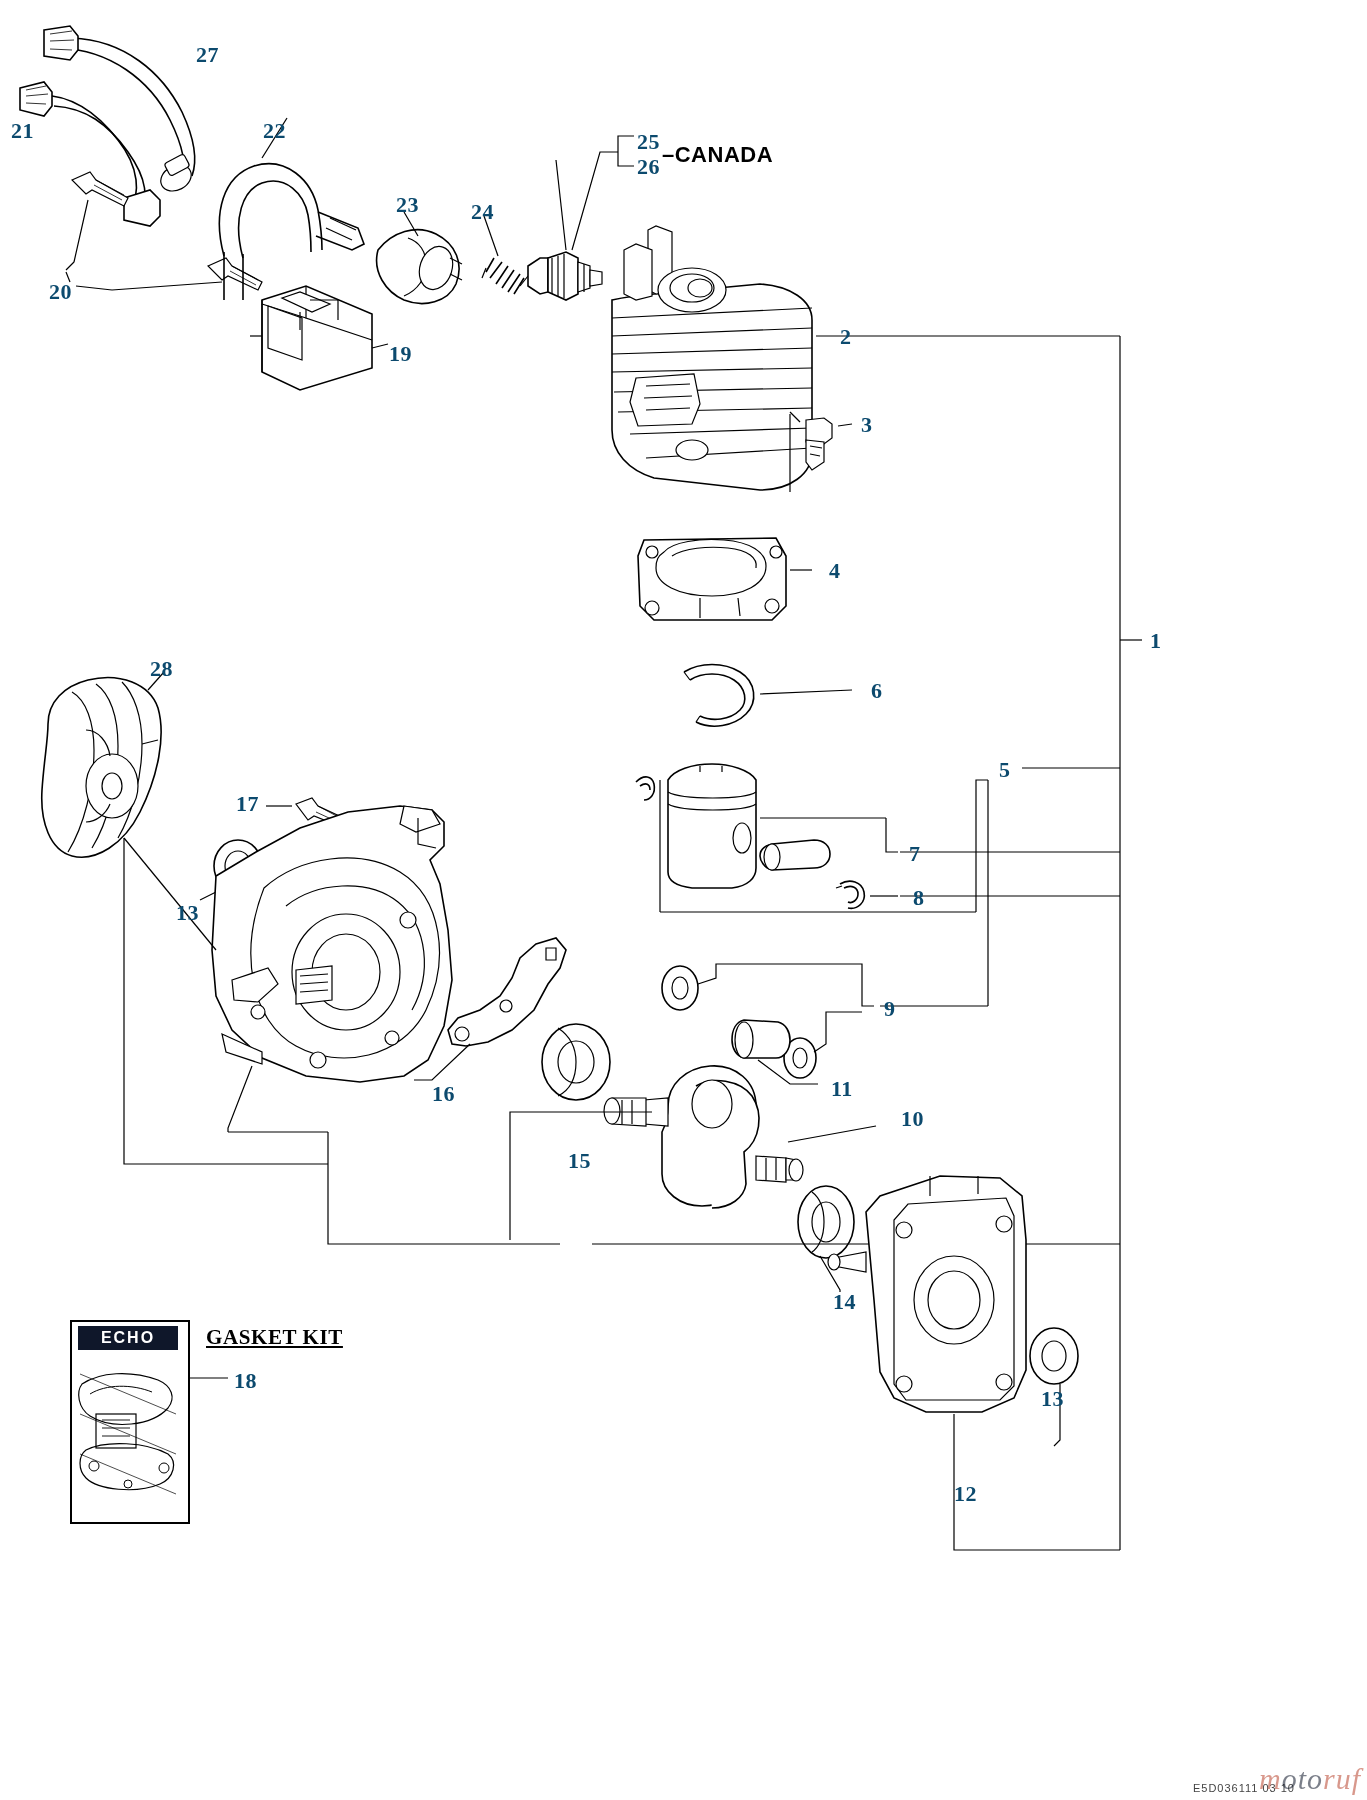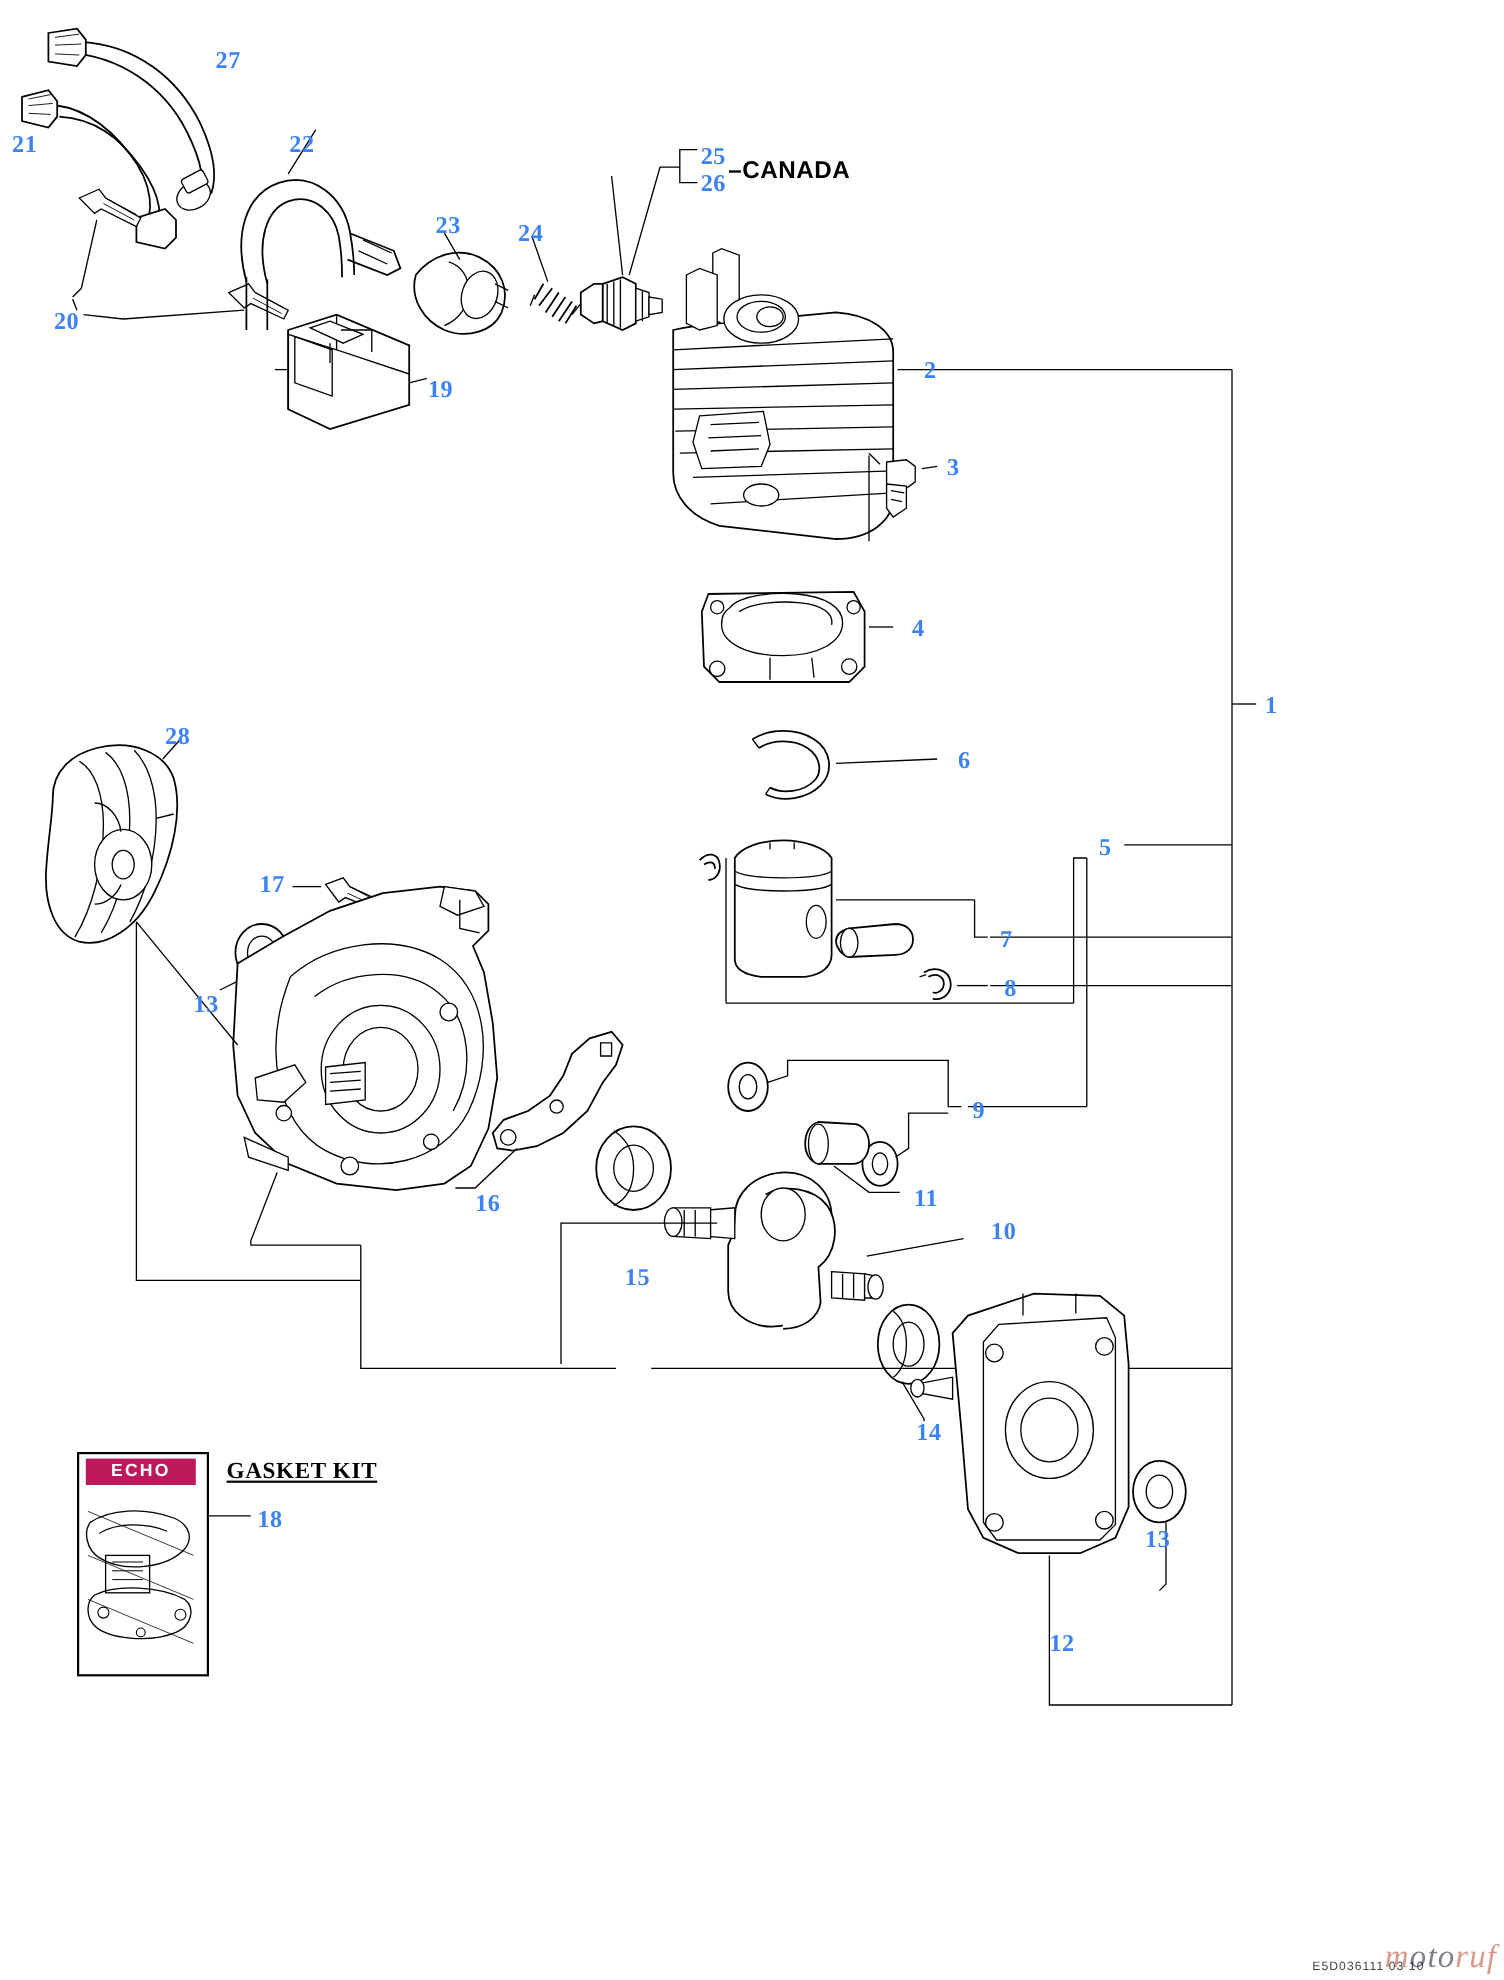--- a/index.html
+++ b/index.html
@@ -24,21 +24,21 @@
     left: 0;
     top: 0;
     width: 1367px;
     height: 1800px;
   }
   .callout {
     position: absolute;
     font-family: "Liberation Serif", serif;
     font-weight: bold;
     font-size: 22px;
-    color: #3b82f6;
+    color: #0c4a6e;
     white-space: nowrap;
     letter-spacing: 0.5px;
   }
   .canada-label {
     position: absolute;
     font-family: "Liberation Sans", sans-serif;
     font-weight: bold;
     font-size: 22px;
     letter-spacing: 0.5px;
     white-space: nowrap;
@@ -52,21 +52,21 @@
     letter-spacing: 0.6px;
     white-space: nowrap;
   }
   .echo-box {
     position: absolute;
     border: 2px solid #000;
     background: #fff;
   }
   .echo-logo {
     position: absolute;
-    background: #be185d;
+    background: #0f172a;
     color: #fff;
     font-family: "Liberation Sans", sans-serif;
     font-weight: bold;
     font-size: 16px;
     letter-spacing: 2px;
     text-align: center;
     line-height: 24px;
   }
   .watermark {
     position: absolute;

